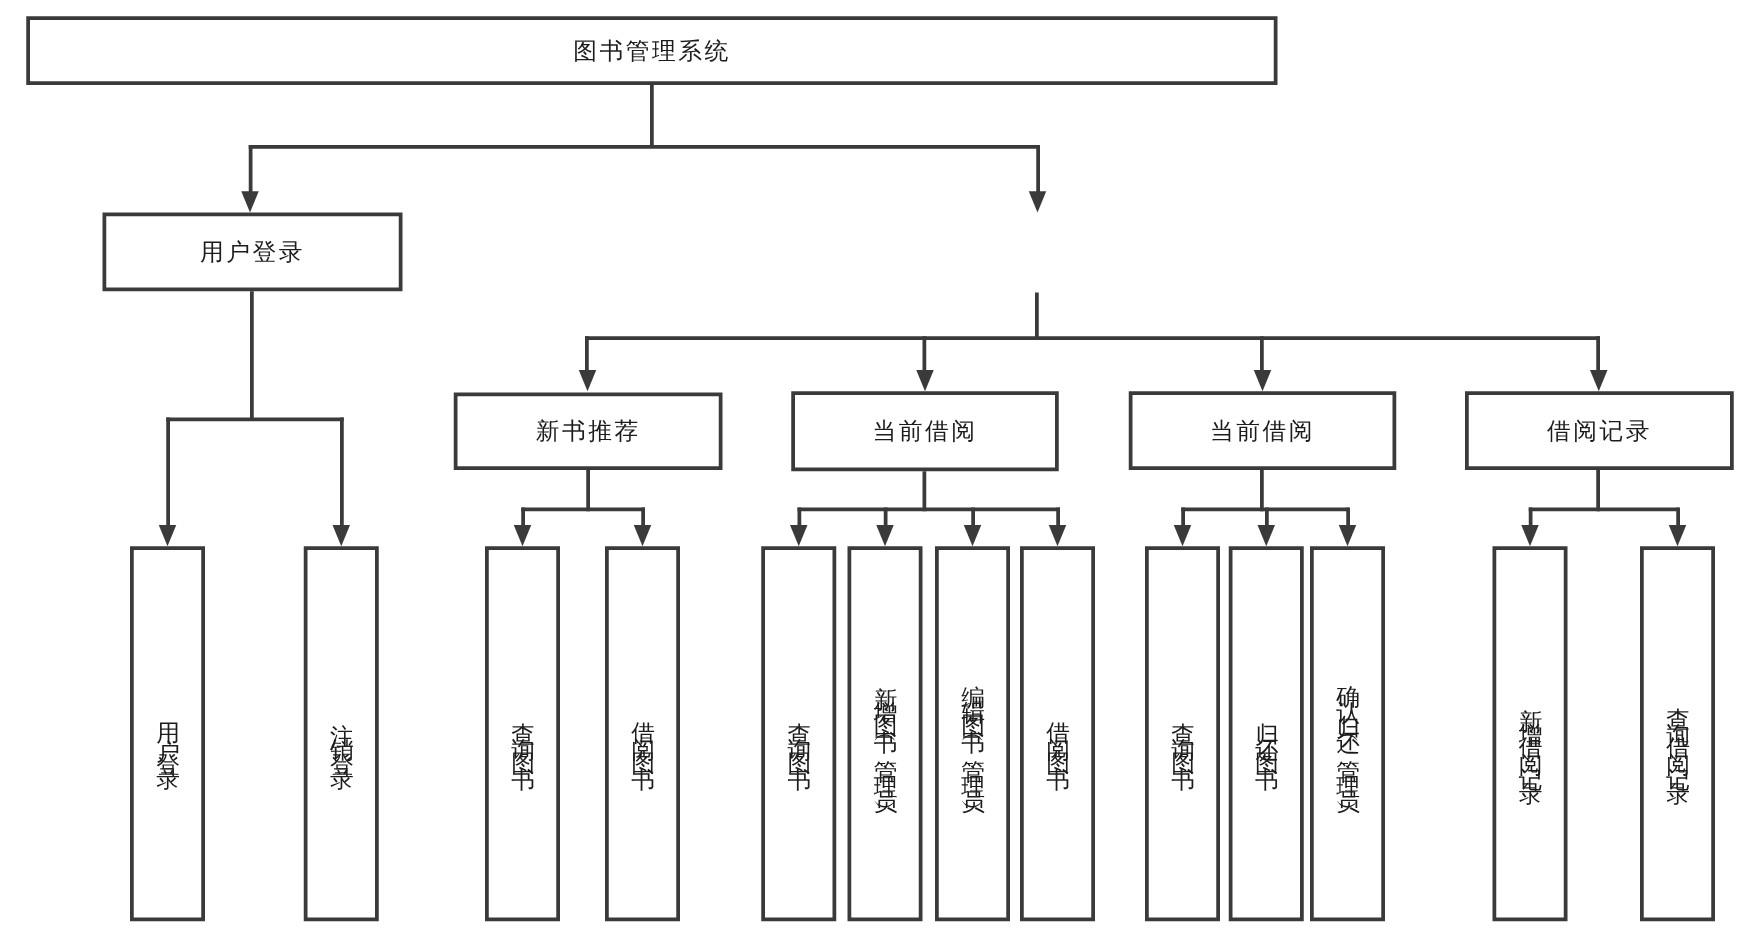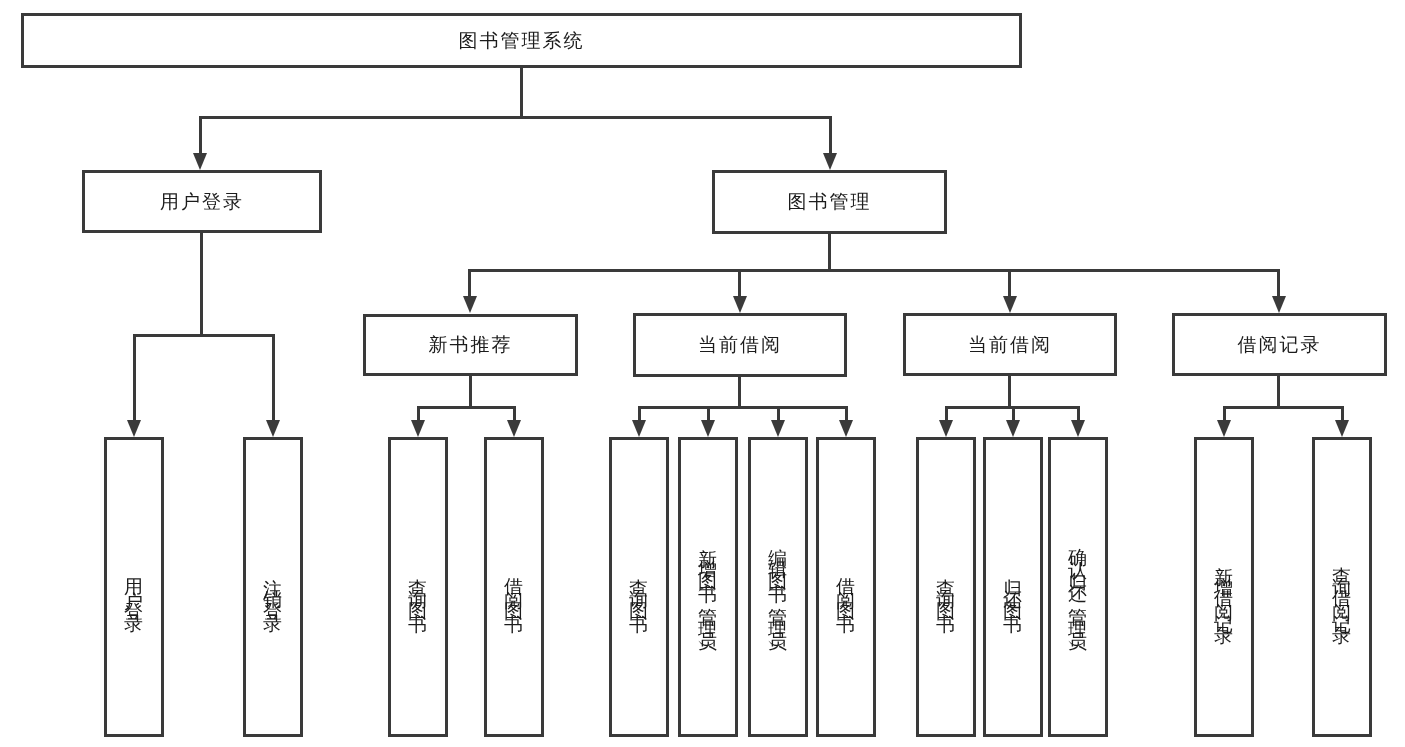--- a/index.html
+++ b/index.html
@@ -41,21 +41,20 @@
   <div class="box" style="left:21px; top:13px; width:1001px; height:55px;">图书管理系统</div>
 
   <div class="vline" style="left:520px; top:68px; height:50px;"></div>
   <div class="hline" style="left:199px; top:116px; width:632px;"></div>
   <div class="vline" style="left:199px; top:116px; height:38px;"></div>
   <div class="arrow" style="left:193px; top:153px;"></div>
   <div class="vline" style="left:829px; top:116px; height:38px;"></div>
   <div class="arrow" style="left:823px; top:153px;"></div>
 
   <div class="box" style="left:82px; top:170px; width:240px; height:63px;">用户登录</div>
-  <div class="box" style="left:712px; top:170px; width:235px; height:64px;">图书管理</div>
 
   <div class="vline" style="left:200px; top:233px; height:103px;"></div>
   <div class="hline" style="left:133px; top:334px; width:142px;"></div>
   <div class="vline" style="left:133px; top:334px; height:86px;"></div>
   <div class="arrow" style="left:127px; top:420px;"></div>
   <div class="vline" style="left:272px; top:334px; height:86px;"></div>
   <div class="arrow" style="left:266px; top:420px;"></div>
 
   <div class="vline" style="left:828px; top:234px; height:38px;"></div>
   <div class="hline" style="left:468px; top:269px; width:812px;"></div>

